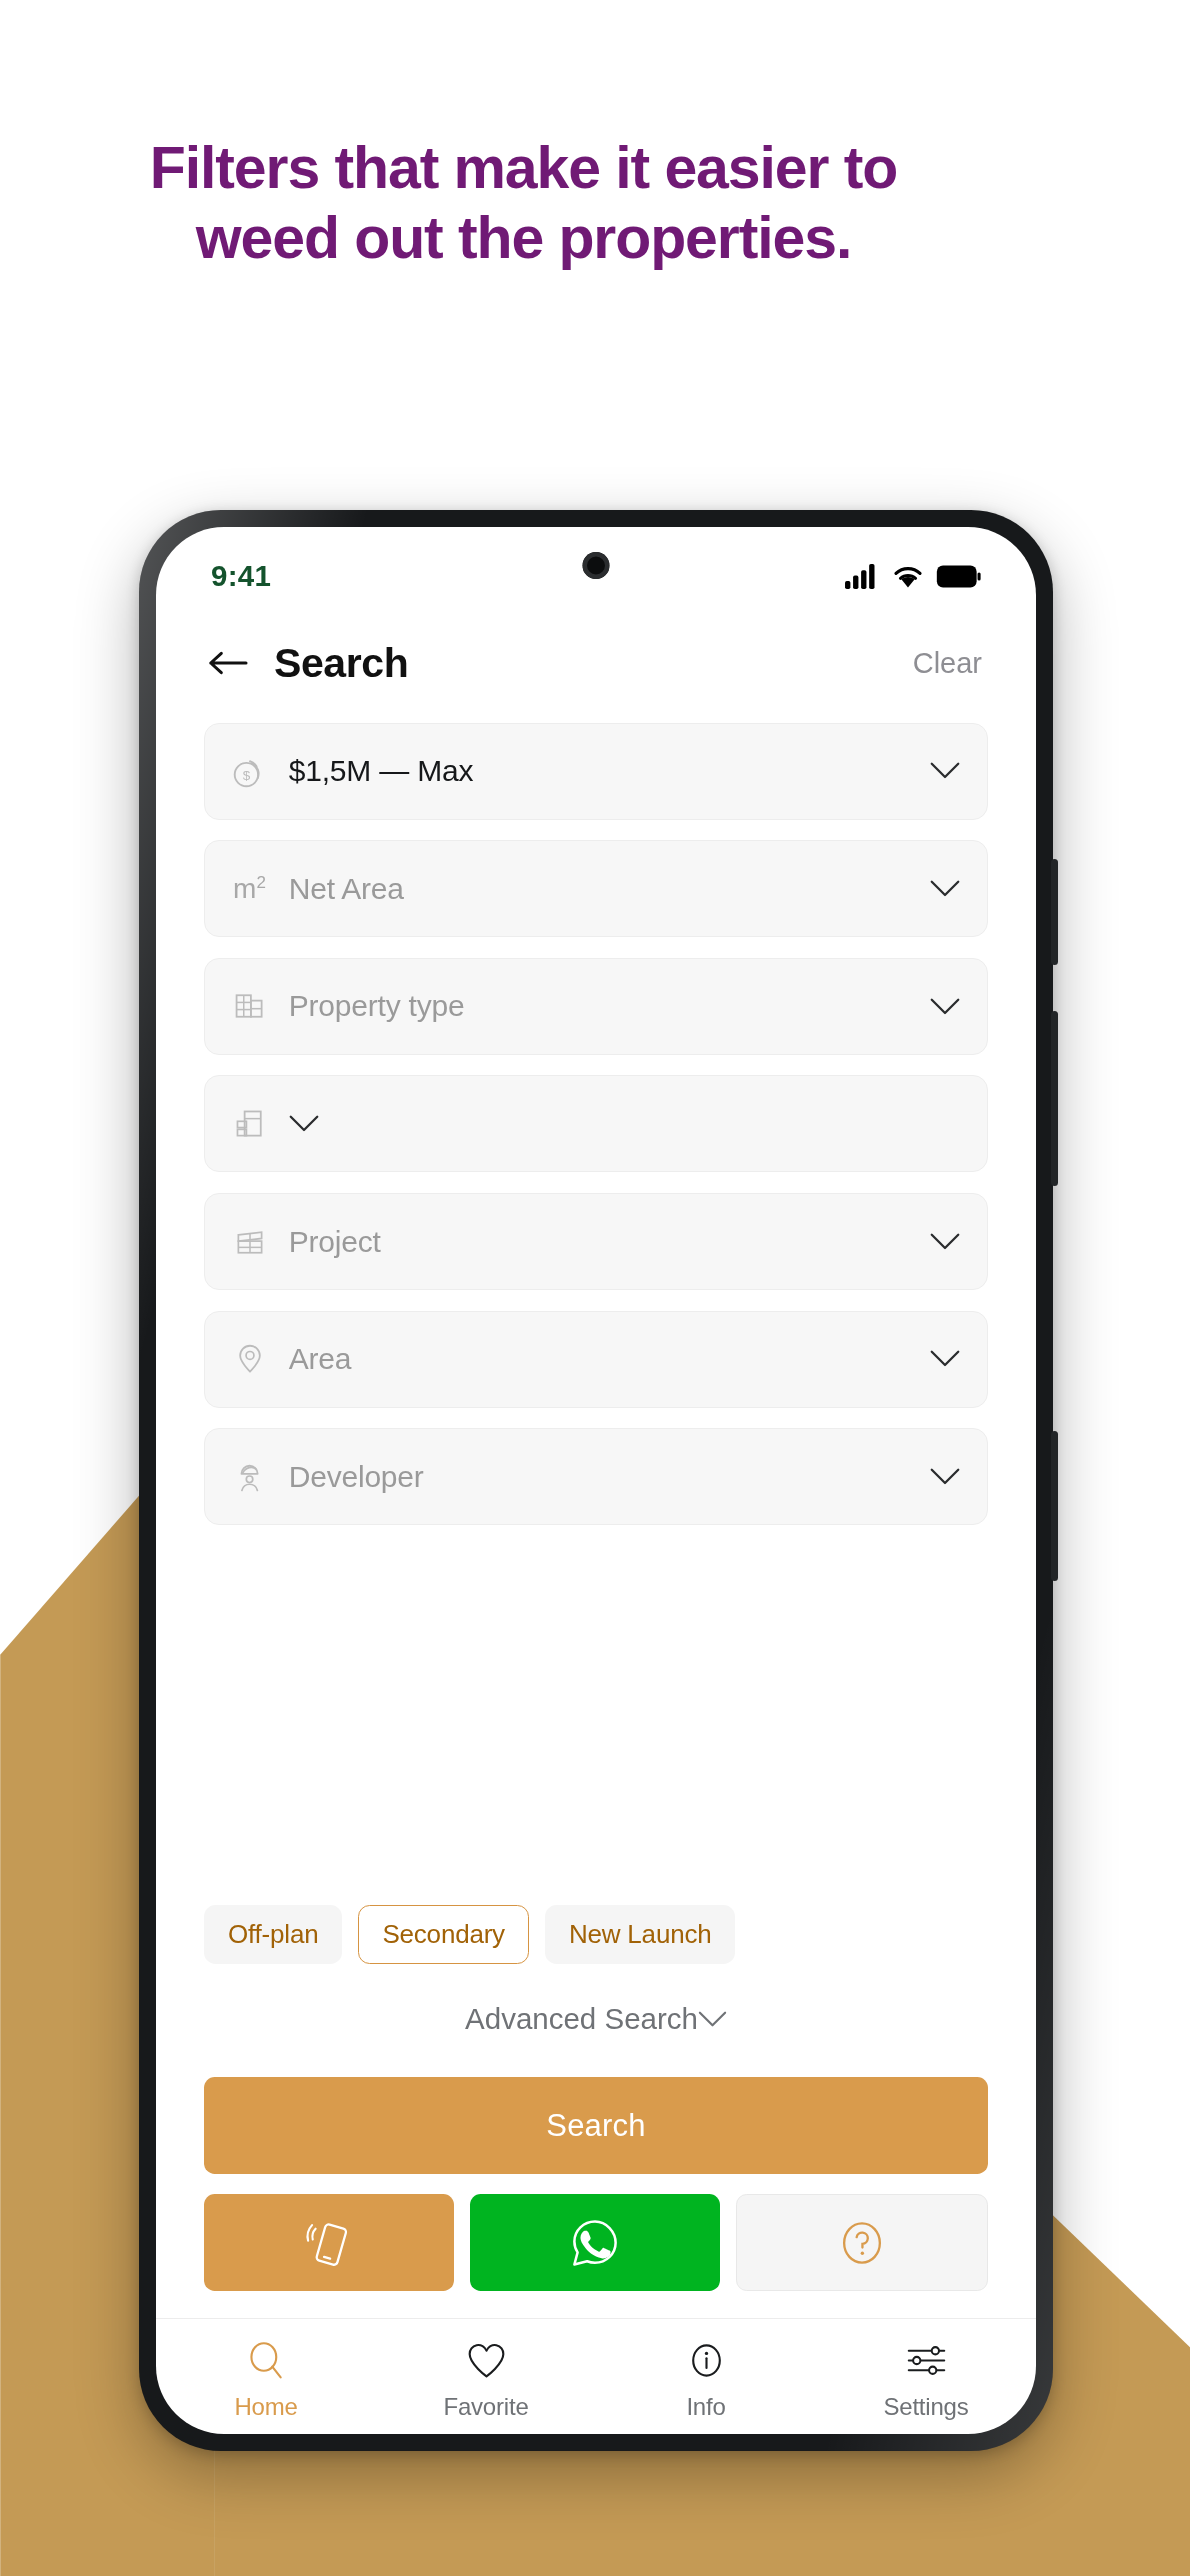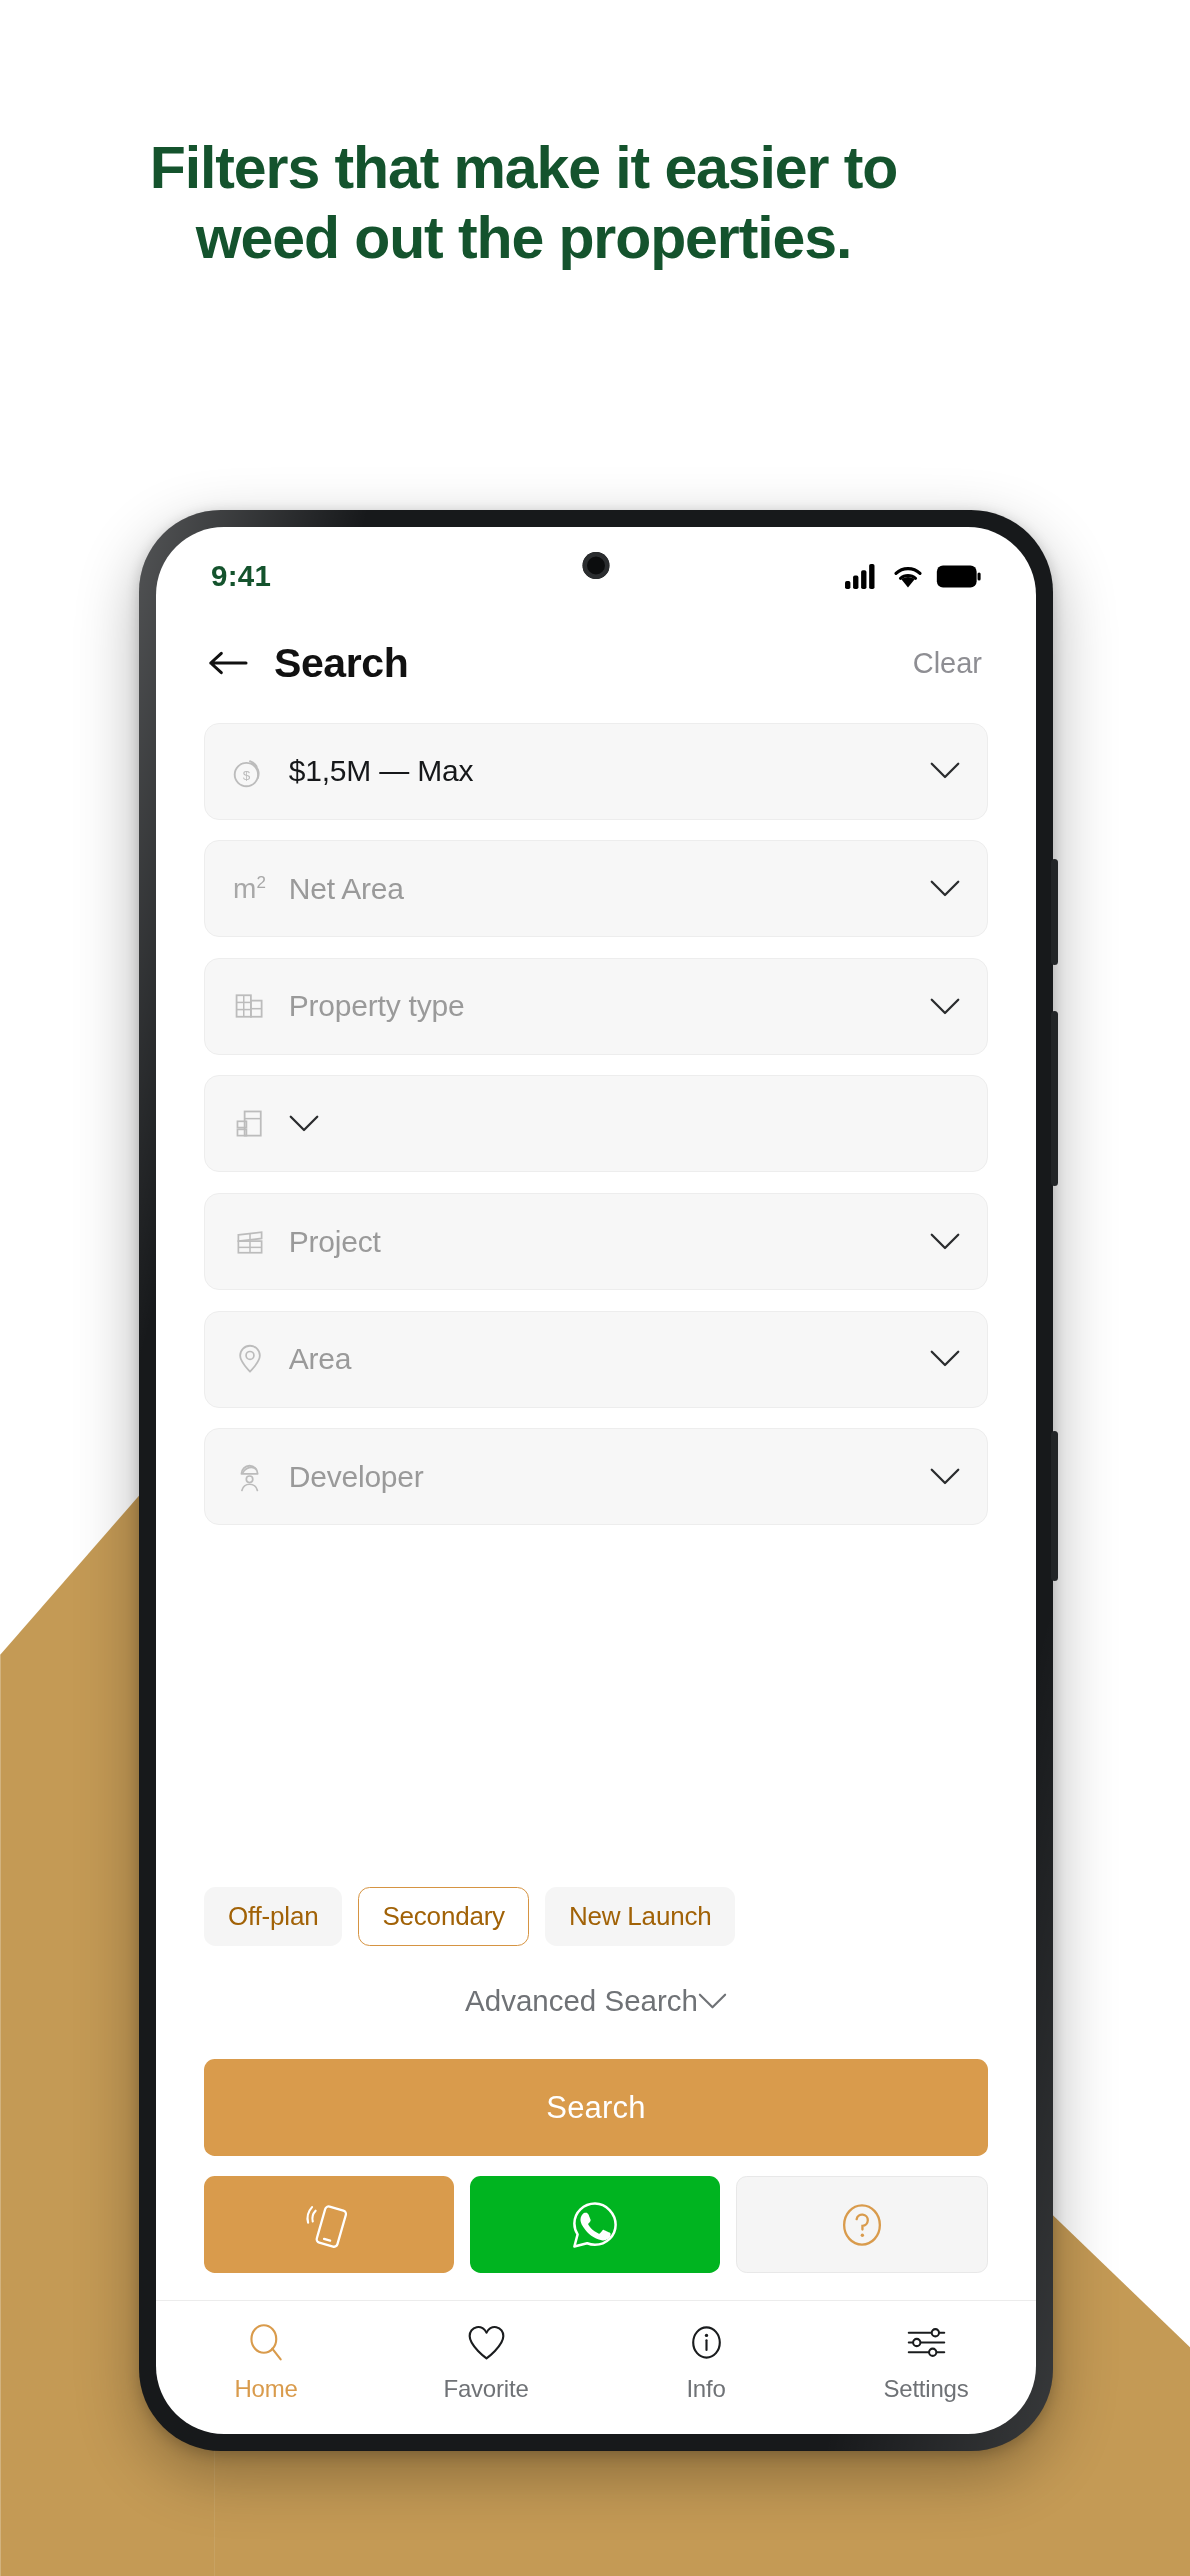--- a/index.html
+++ b/index.html
@@ -28,21 +28,21 @@
   .headline {
     position: absolute;
     left: 0; top: 134px;
     width: 1047px;
     z-index: 3;
     text-align: center;
     font-size: 59px;
     line-height: 1.18;
     font-weight: 700;
     letter-spacing: -1.1px;
-    color: #14532d;
+    color: #701a75;
     padding: 0 72px;
   }
   .headline span { display: block; }
 
   
   #phone {
     position: absolute;
     left: 139px;
     top: 510px;
     width: 914px;
@@ -258,21 +258,21 @@
   .act.help {
     background: #f5f5f5;
     border: 1.3px solid #e8e8e8;
   }
 
   
   .tabbar {
     flex: 0 0 auto;
     margin-top: 27px;
     border-top: 1.3px solid #ececec;
-    height: 134px;
+    height: 116px;
     display: flex;
     align-items: flex-start;
     padding-top: 19.7px;
   }
   .tab {
     flex: 1 1 0;
     display: flex;
     flex-direction: column;
     align-items: center;
     gap: 11.6px;

